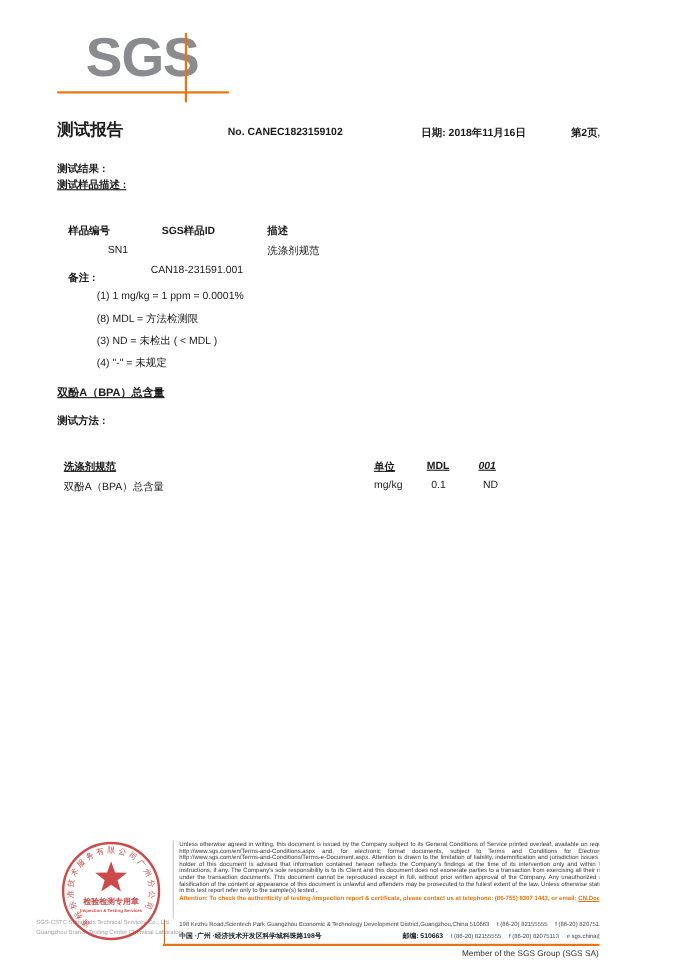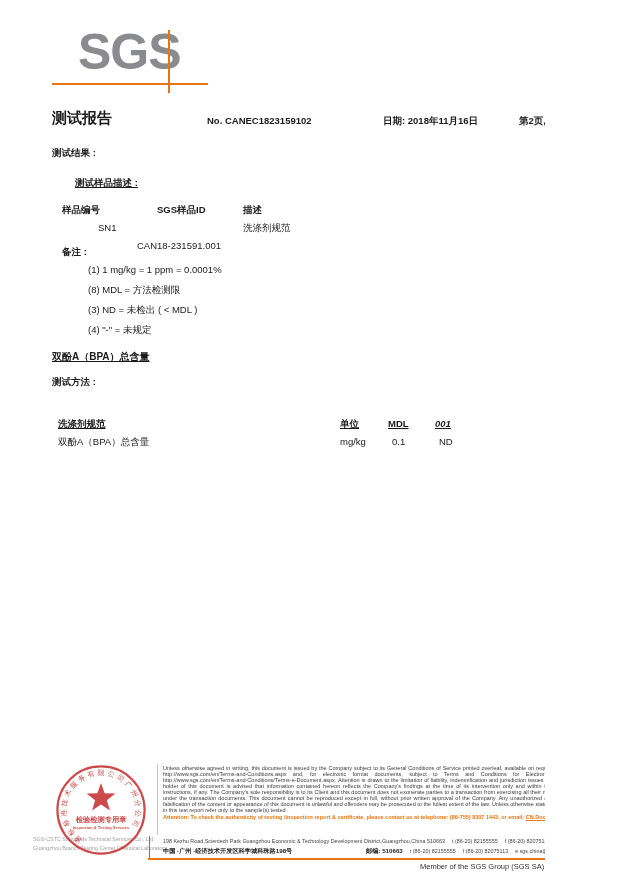--- a/index.html
+++ b/index.html
@@ -41,25 +41,25 @@
     <div class="logo-hline"></div>
   </div>
 
   <div class="abs hdr-title" style="left:52px;top:109px;">测试报告</div>
   <div class="abs b" style="left:207px;top:115px;">No. CANEC1823159102</div>
   <div class="abs b" style="left:383px;top:115px;">日期: 2018年11月16日</div>
   <div class="abs b" style="left:519px;top:115px;">第2页,共3页</div>
 
   <div class="abs b" style="left:52px;top:147px;">测试结果 :</div>
 
-  <div class="abs b u" style="left:52px;top:177px;margin-left:23px;">测试样品描述 :</div>
+  <div class="abs b u" style="left:52px;top:162px;">测试样品描述 :</div>
 
   <div>
     <div class="abs b" style="left:62px;top:204px;">样品编号</div>
-    <div class="abs b" style="left:157px;top:204px;">SGS样品ID</div>
+    <div class="abs b" style="left:147px;top:204px;">SGS样品ID</div>
     <div class="abs b" style="left:243px;top:204px;">描述</div>
     <div class="abs" style="left:74px;top:222px;margin-left:24px;">SN1</div>
     <div class="abs" style="left:137px;top:240px;text-align:center;">CAN18-231591.001</div>
     <div class="abs" style="left:243px;top:222px;">洗涤剂规范</div>
   </div>
 
   <div class="abs b" style="left:62px;top:246px;">备注 :</div>
   <div class="abs" style="left:88px;top:264px;">(1) 1 mg/kg = 1 ppm = 0.0001%</div>
   <div class="abs" style="left:88px;top:284px;">(8) MDL = 方法检测限</div>
   <div class="abs" style="left:88px;top:304px;">(3) ND = 未检出 ( &lt; MDL )</div>

